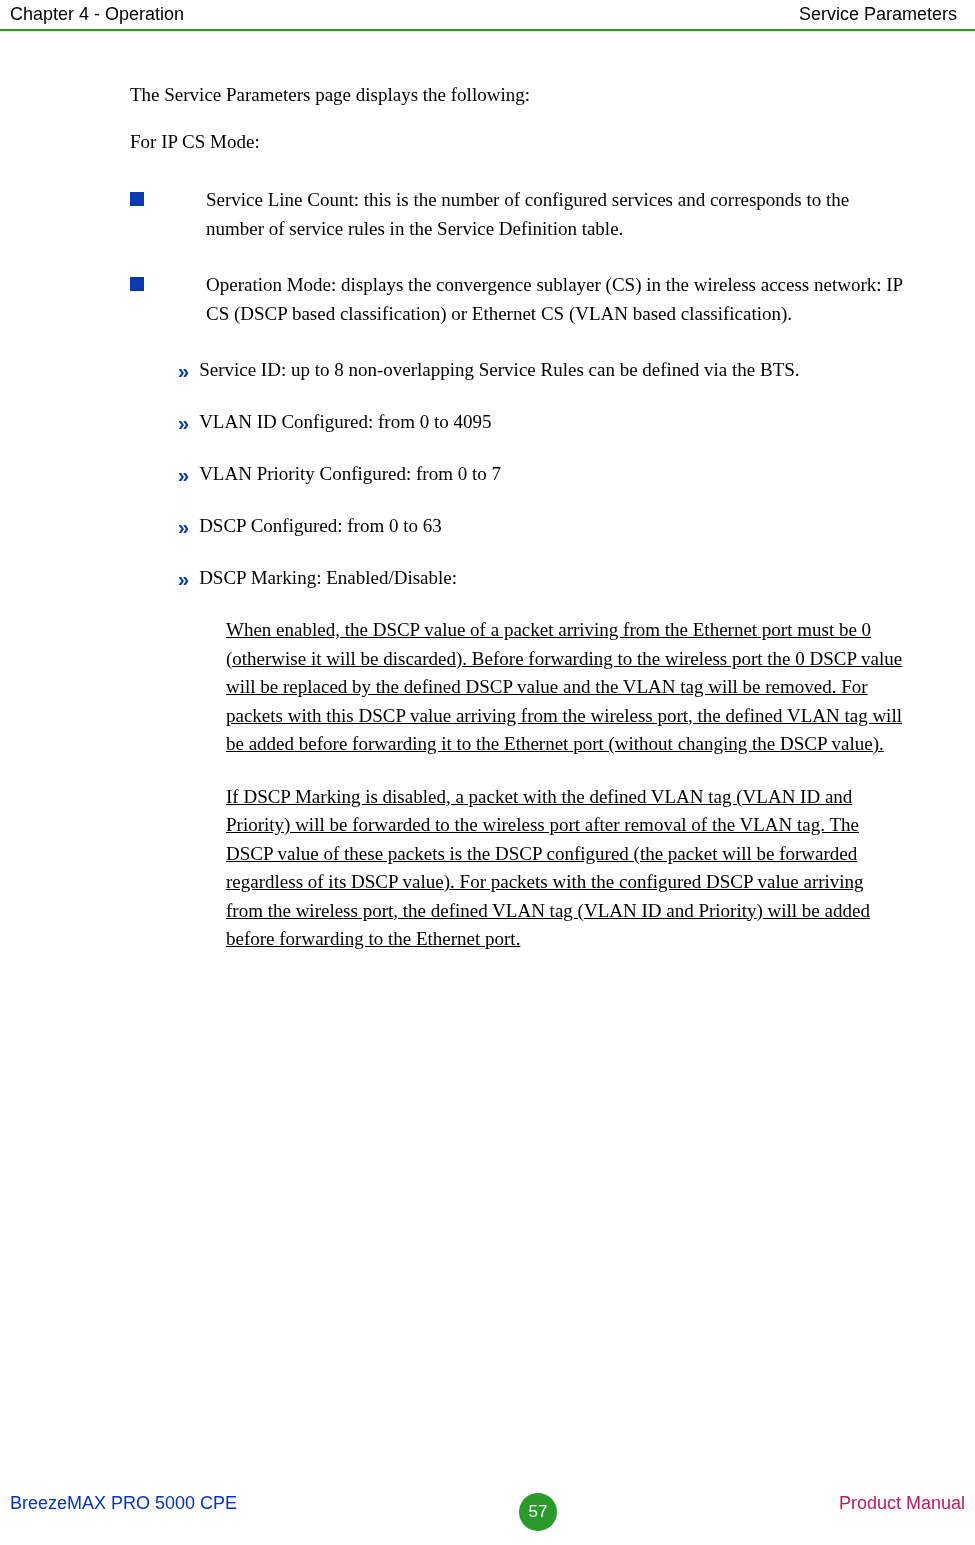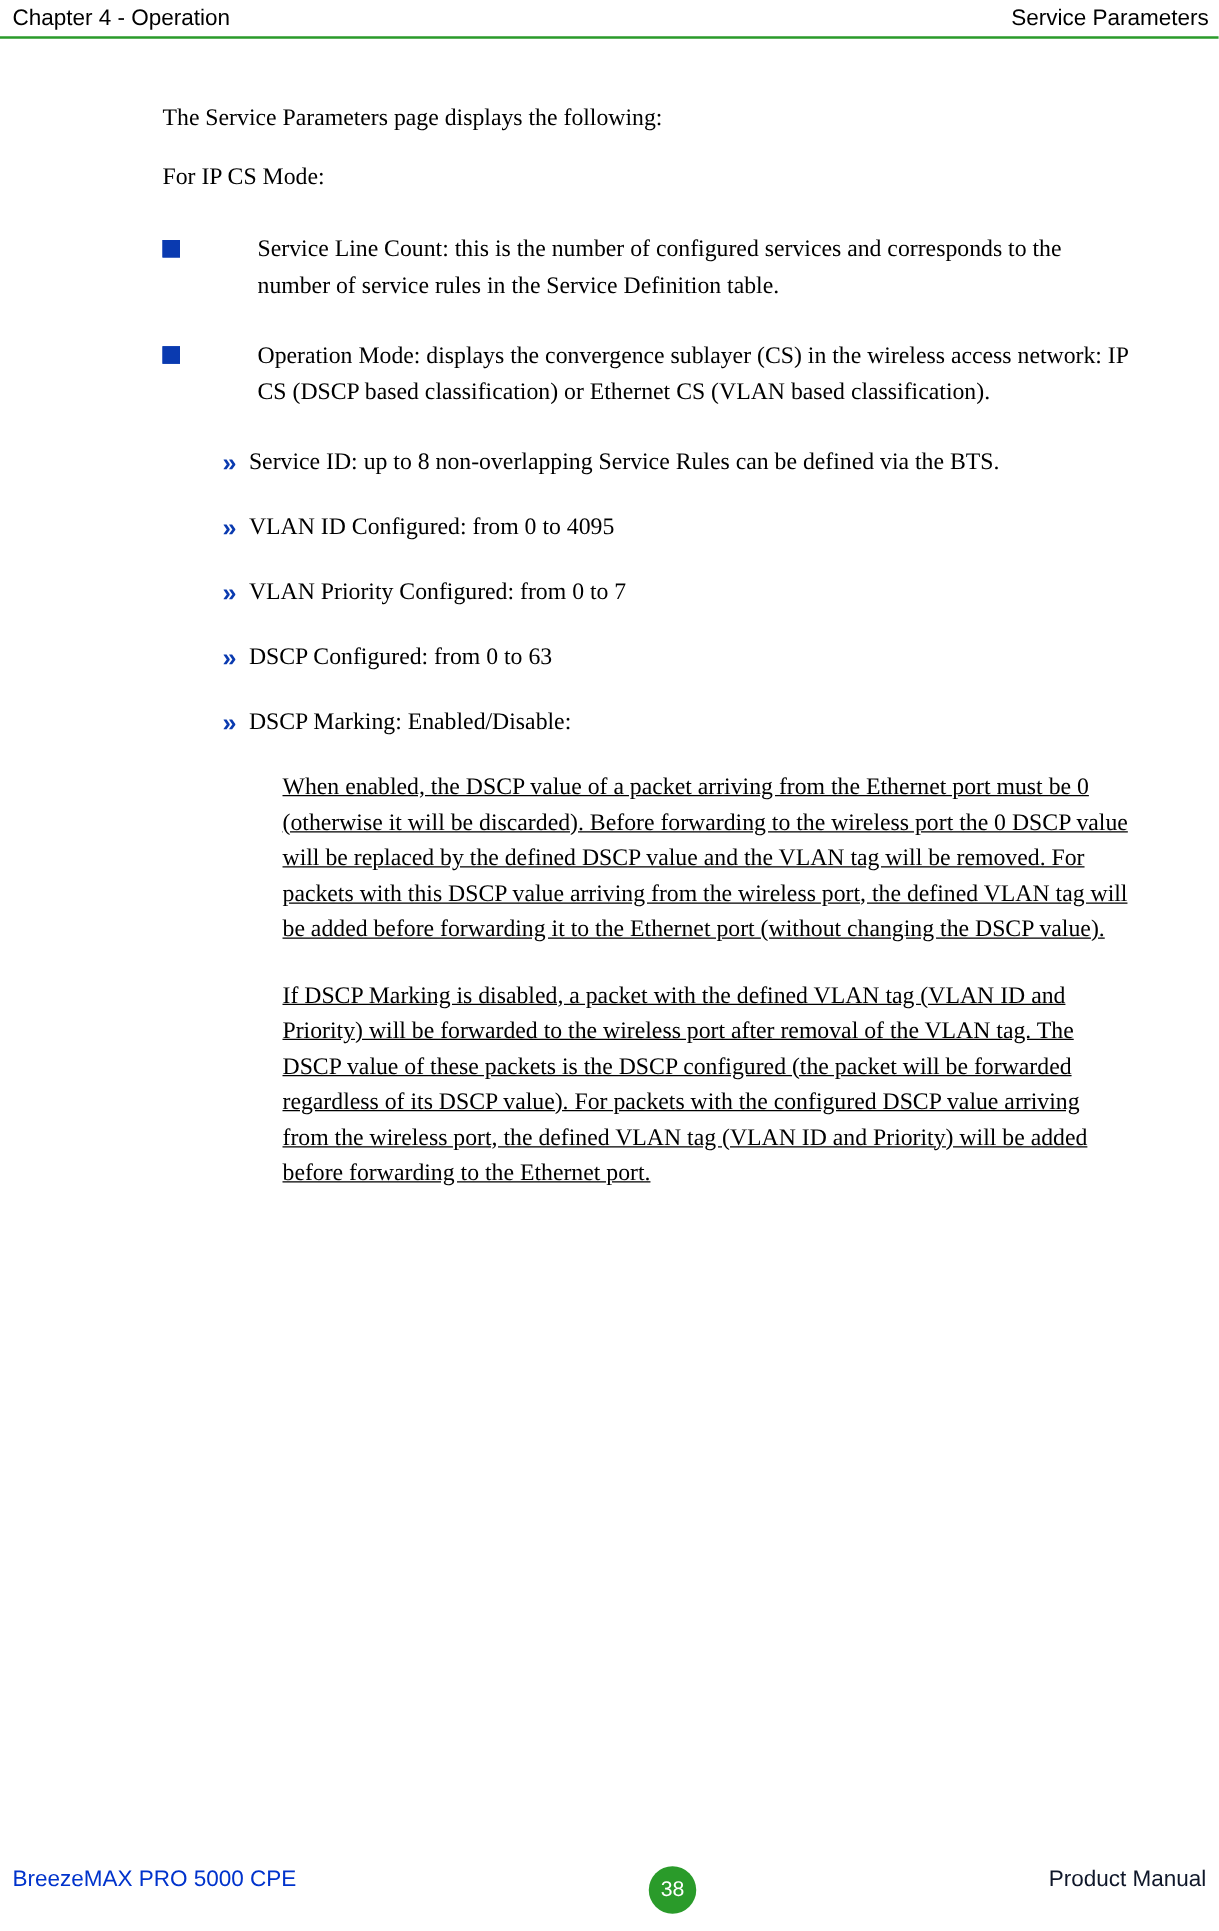--- a/index.html
+++ b/index.html
@@ -9,21 +9,21 @@
       background: #fff;
       color: #000;
       width: 975px;
       height: 1545px;
       position: relative;
       box-sizing: border-box;
     }
     .header {
       display: flex;
       justify-content: space-between;
-      padding: 4px 8px 4px 10px;
+      padding: 4px 18px 4px 10px;
       font-family: Arial, Helvetica, sans-serif;
       font-size: 18px;
       border-bottom: 2px solid #2a9b2a;
     }
     .content {
       padding: 50px 70px 0 130px;
       font-size: 19px;
       line-height: 1.5;
     }
     .intro {
@@ -102,21 +102,21 @@
       justify-content: space-between;
       align-items: flex-start;
       padding: 8px 10px 14px 10px;
       font-family: Arial, Helvetica, sans-serif;
       font-size: 18px;
     }
     .footer-left {
       color: #0033cc;
     }
     .footer-right {
-      color: #0f172a;
+      color: #be185d;
     }
     .page-badge {
       background: #2a9b2a;
       color: #fff;
       border-radius: 50%;
       width: 38px;
       height: 38px;
       display: flex;
       align-items: center;
       justify-content: center;
@@ -181,15 +181,15 @@
       <div class="sub-para">When enabled, the DSCP value of a packet arriving from the Ethernet port must be 0 (otherwise it will be discarded). Before forwarding to the wireless port the 0 DSCP value will be replaced by the defined DSCP value and the VLAN tag will be removed. For packets with this DSCP value arriving from the wireless port, the defined VLAN tag will be added before forwarding it to the Ethernet port (without changing the DSCP value).</div>
       <div class="sub-para">If DSCP Marking is disabled, a packet with the defined VLAN tag (VLAN ID and Priority) will be forwarded to the wireless port after removal of the VLAN tag. The DSCP value of these packets is the DSCP configured (the packet will be forwarded regardless of its DSCP value). For packets with the configured DSCP value arriving from the wireless port, the defined VLAN tag (VLAN ID and Priority) will be added before forwarding to the Ethernet port.</div>
 
     </div>
 
   </div>
 </div>
 
 <div class="footer">
   <span class="footer-left">BreezeMAX PRO 5000 CPE</span>
-  <span class="page-badge">38</span>
+  <span class="page-badge">57</span>
   <span class="footer-right">Product Manual</span>
 </div>
 
 </body></html>

